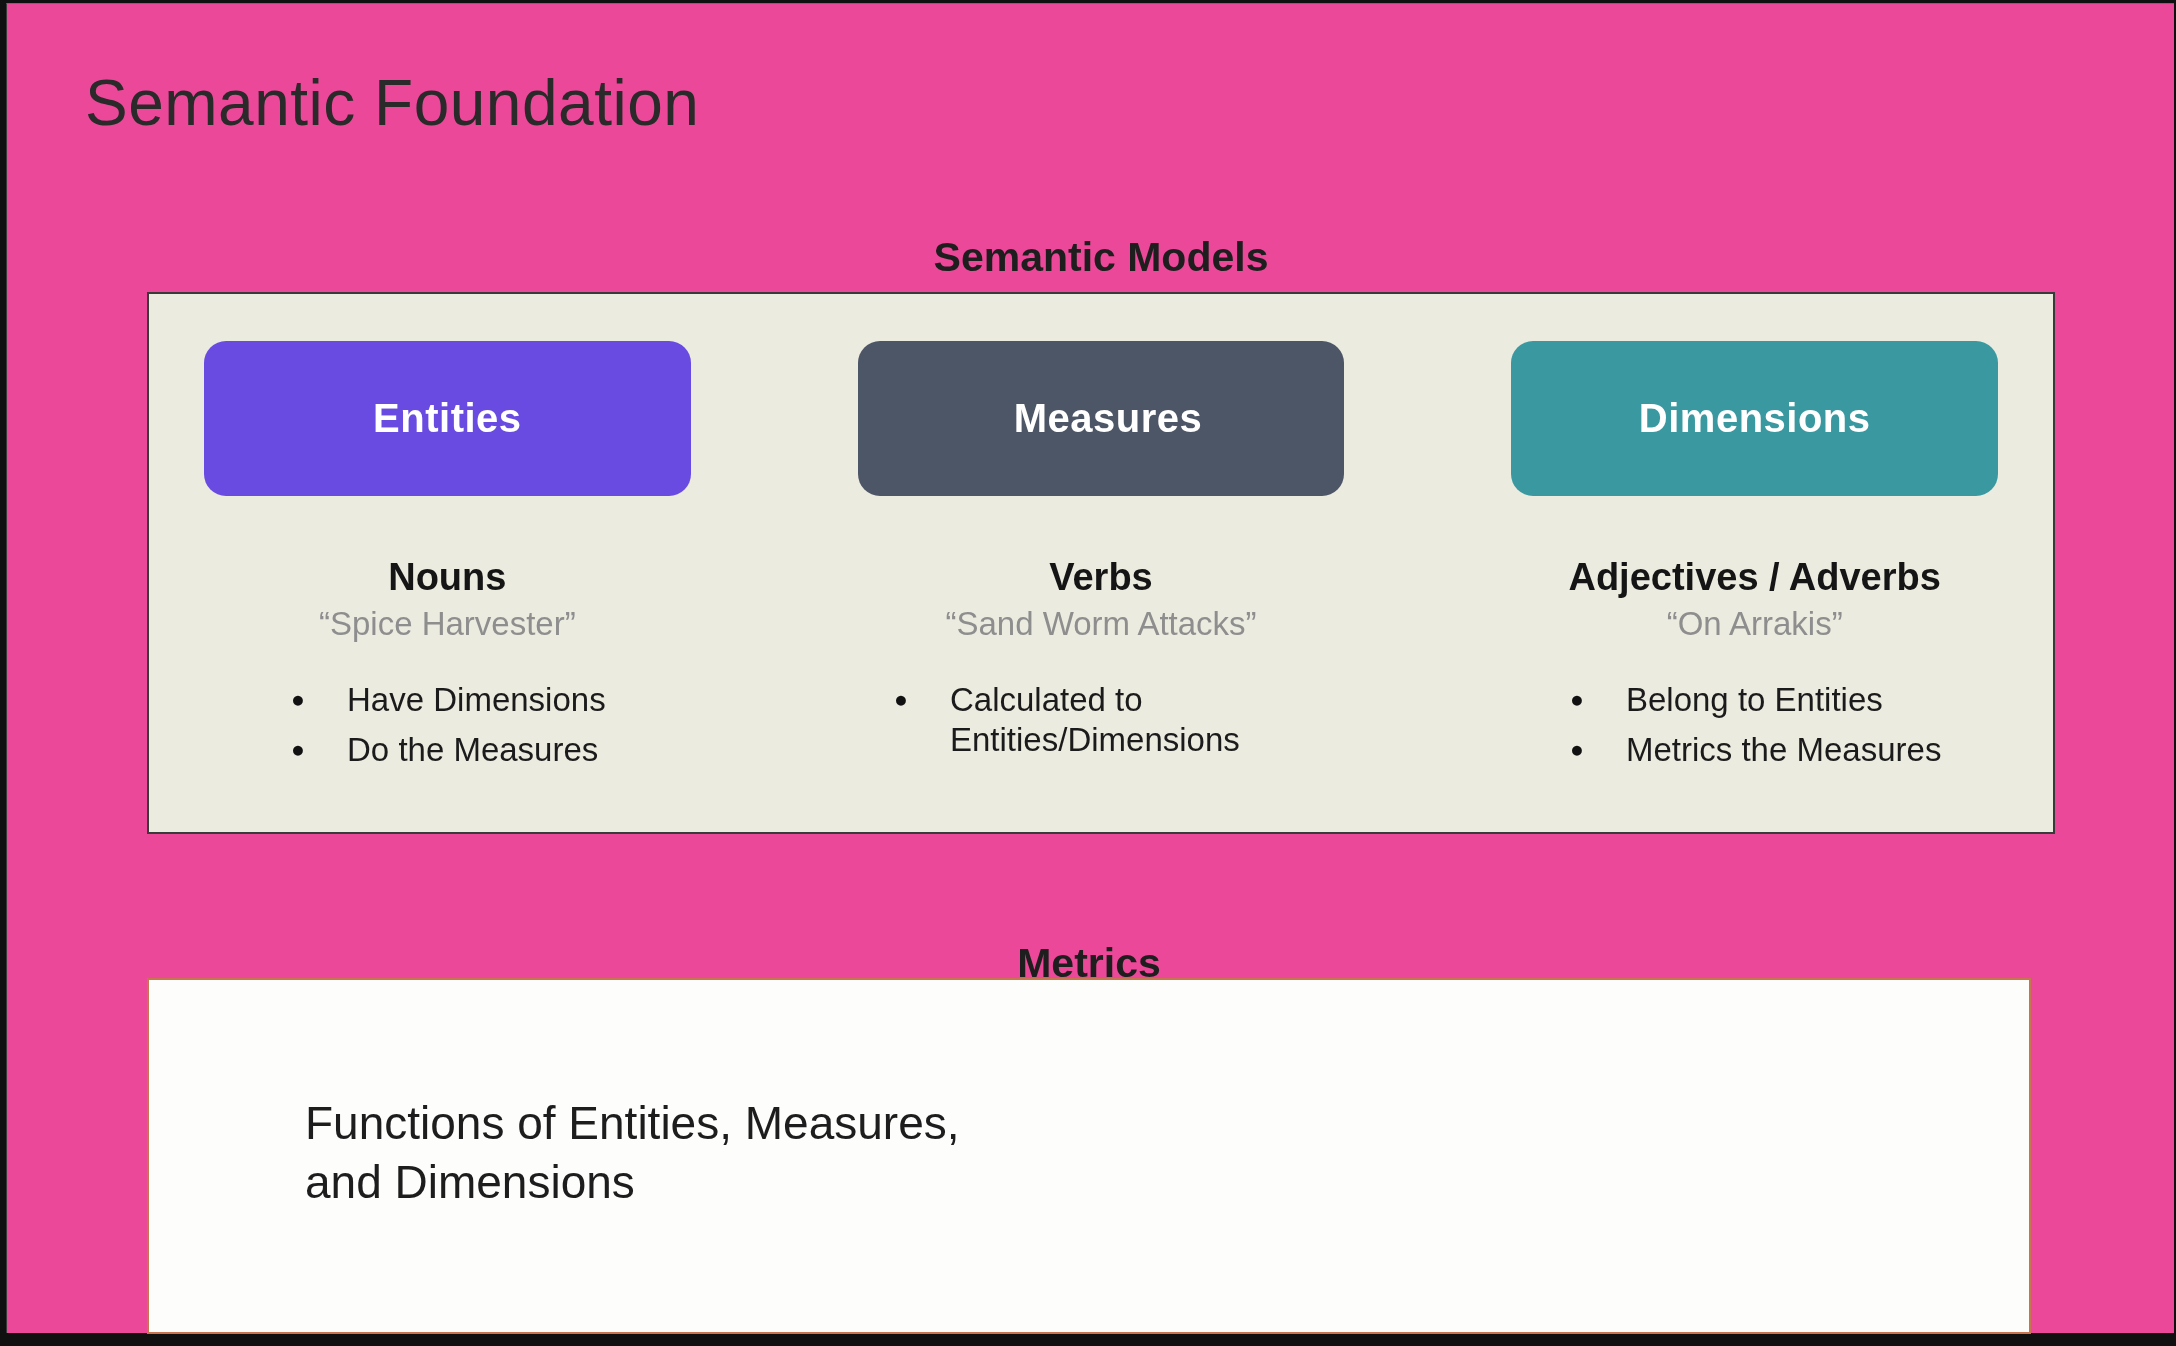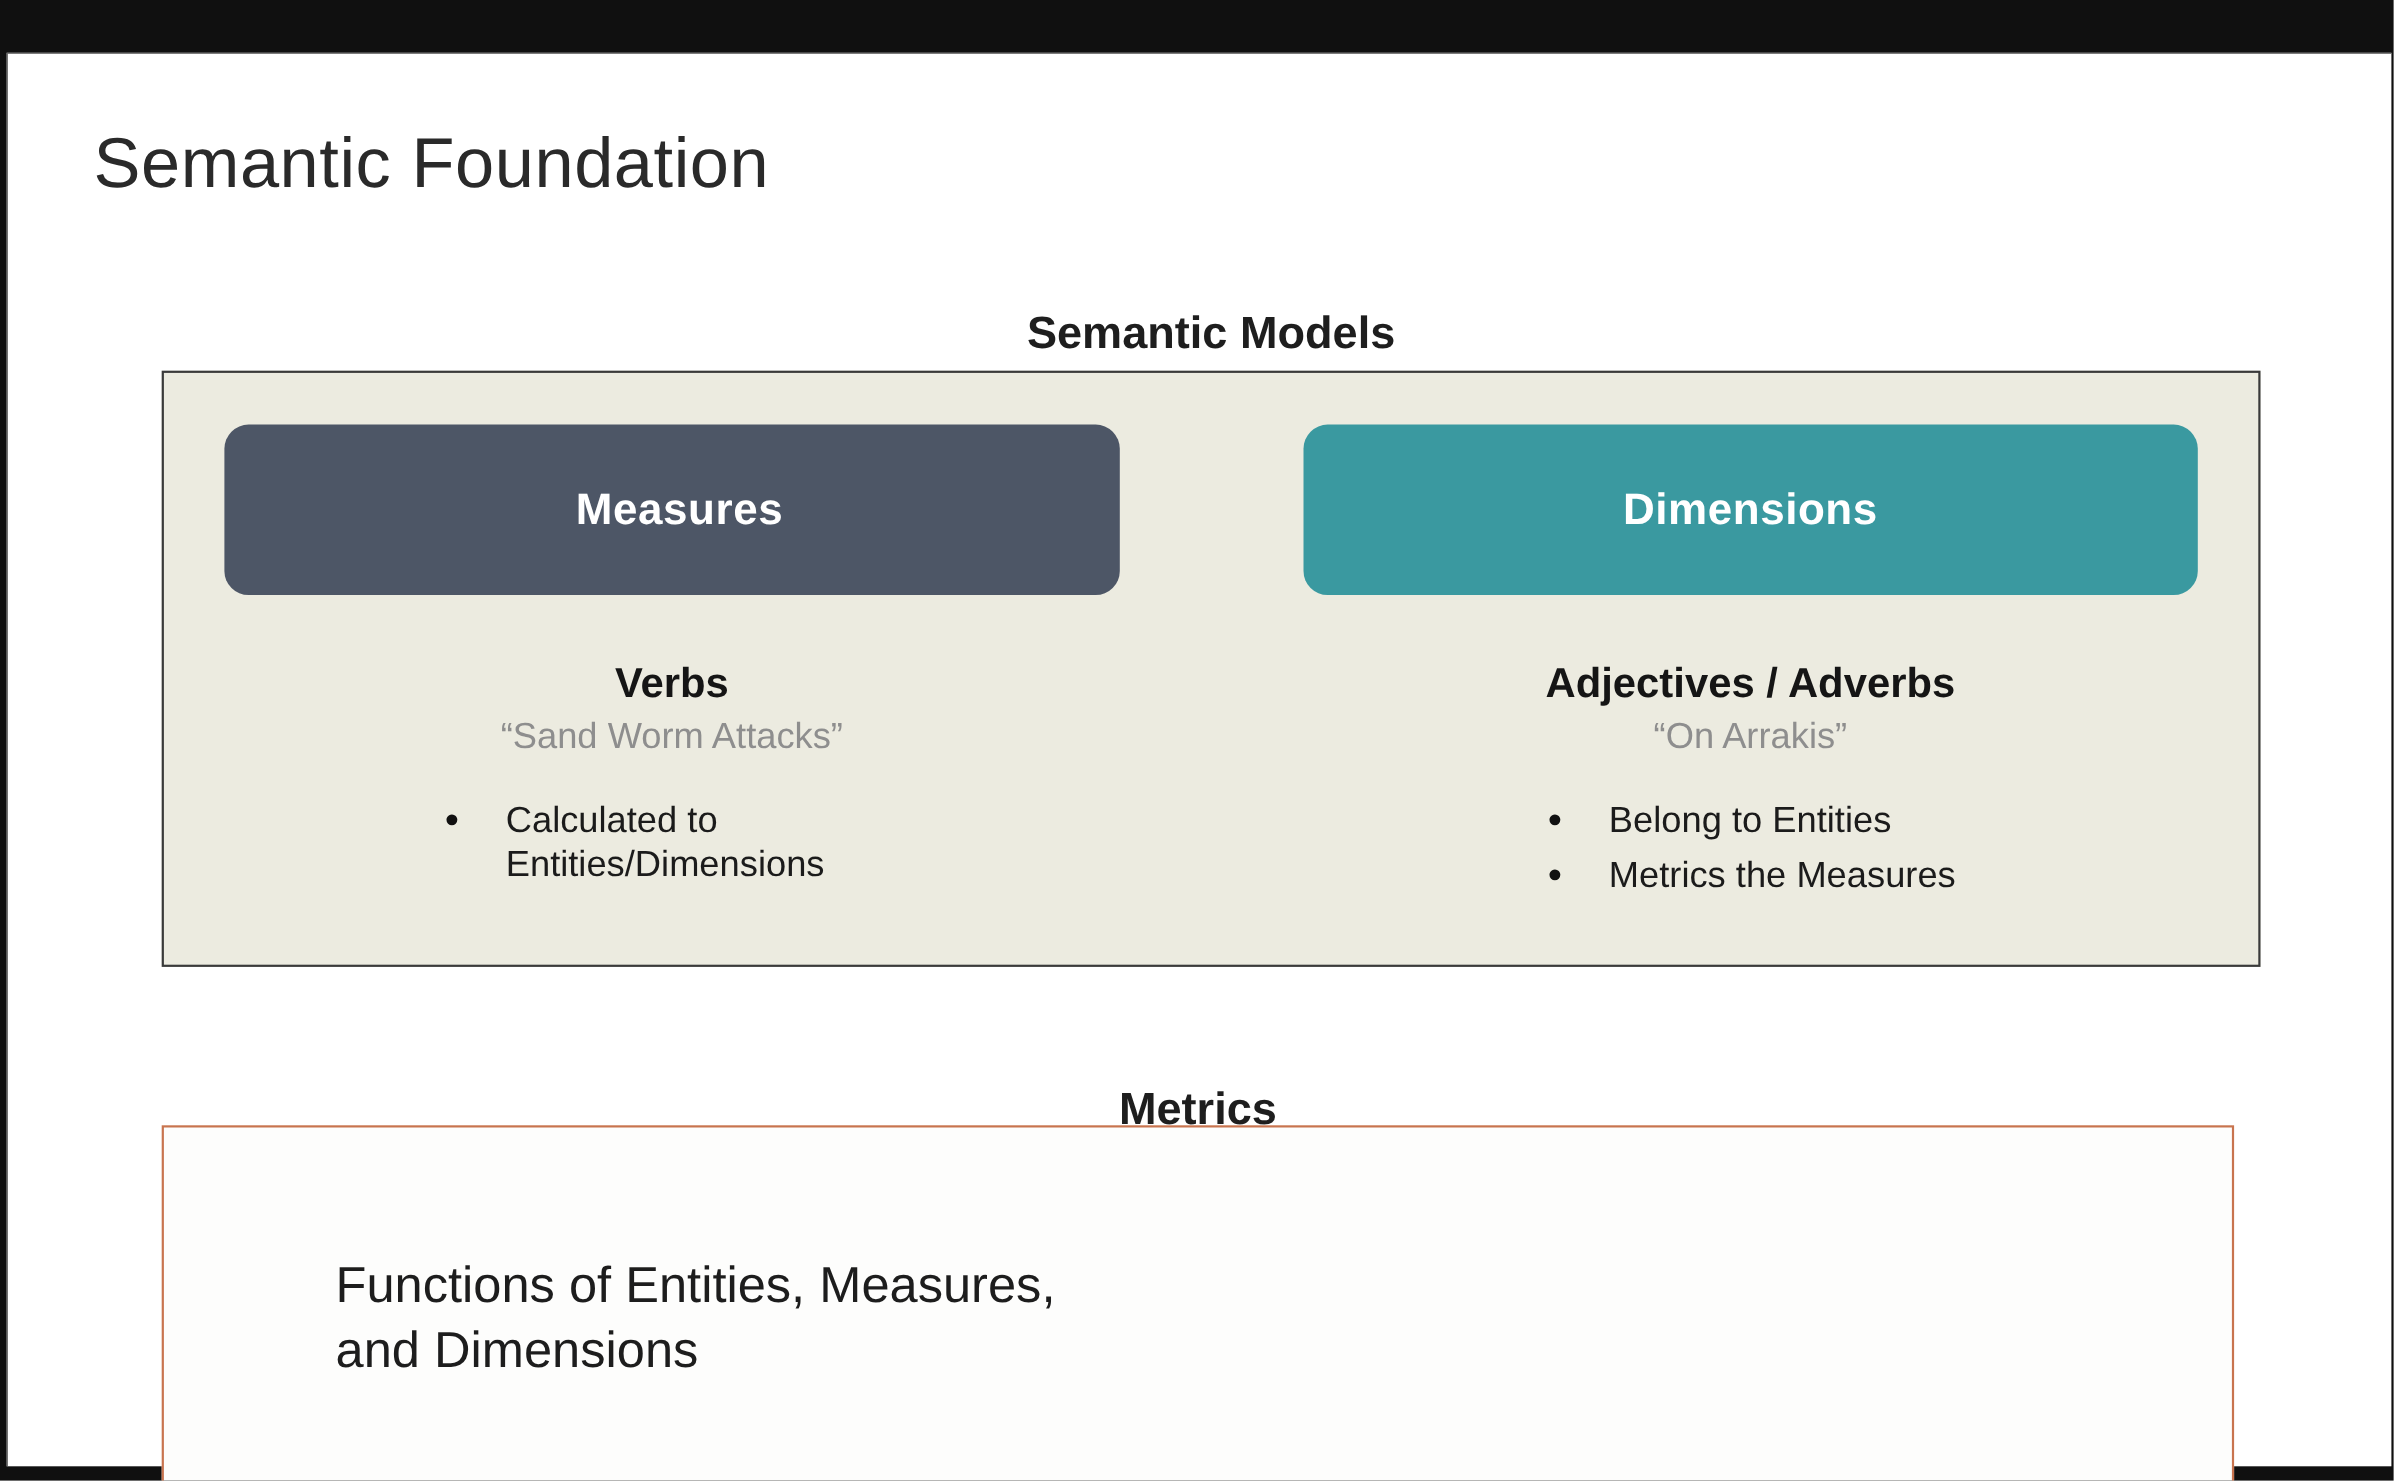--- a/index.html
+++ b/index.html
@@ -6,24 +6,23 @@
   body {
     width: 2176px; height: 1346px;
     background: #101010;
     position: relative;
     overflow: hidden;
     font-family: "Liberation Sans", sans-serif;
   }
   .slide {
     position: absolute;
     left: 6px; top: 3px; right: 2px; bottom: 13px;
-    background: #ffffff;
+    background: #ec4899;
     border-top: 1px solid #6e6e6e;
     border-left: 1px solid #3a3a3a;
-    margin-top: 45px;
   }
   .title {
     position: absolute;
     left: 78px; top: 62px;
     margin: 0;
     font-size: 64px;
     font-weight: 500;
     color: #2A2A2A;
     letter-spacing: 0.5px;
   }
@@ -133,20 +132,29 @@
 <body>
 
 <div class="slide">
 
   <h1 class="title">Semantic Foundation</h1>
 
   <div class="section-heading" id="models-heading">Semantic Models</div>
 
   <div class="panel" id="models-panel" style="background-color: rgb(236, 235, 224);">
 
+    <div class="model-col">
+      <div class="pill" style="background-color: rgb(106, 75, 225);">Entities</div>
+      <div class="pos">Nouns</div>
+      <div class="quote">“Spice Harvester”</div>
+      <ul>
+        <li>Have Dimensions</li>
+        <li>Do the Measures</li>
+      </ul>
+    </div>
 
     <div class="model-col">
       <div class="pill" style="background-color: rgb(77, 86, 102); padding-left: 14px;">Measures</div>
       <div class="pos">Verbs</div>
       <div class="quote">“Sand Worm Attacks”</div>
       <ul>
         <li class="wrap">Calculated to Entities/Dimensions</li>
       </ul>
     </div>
 

